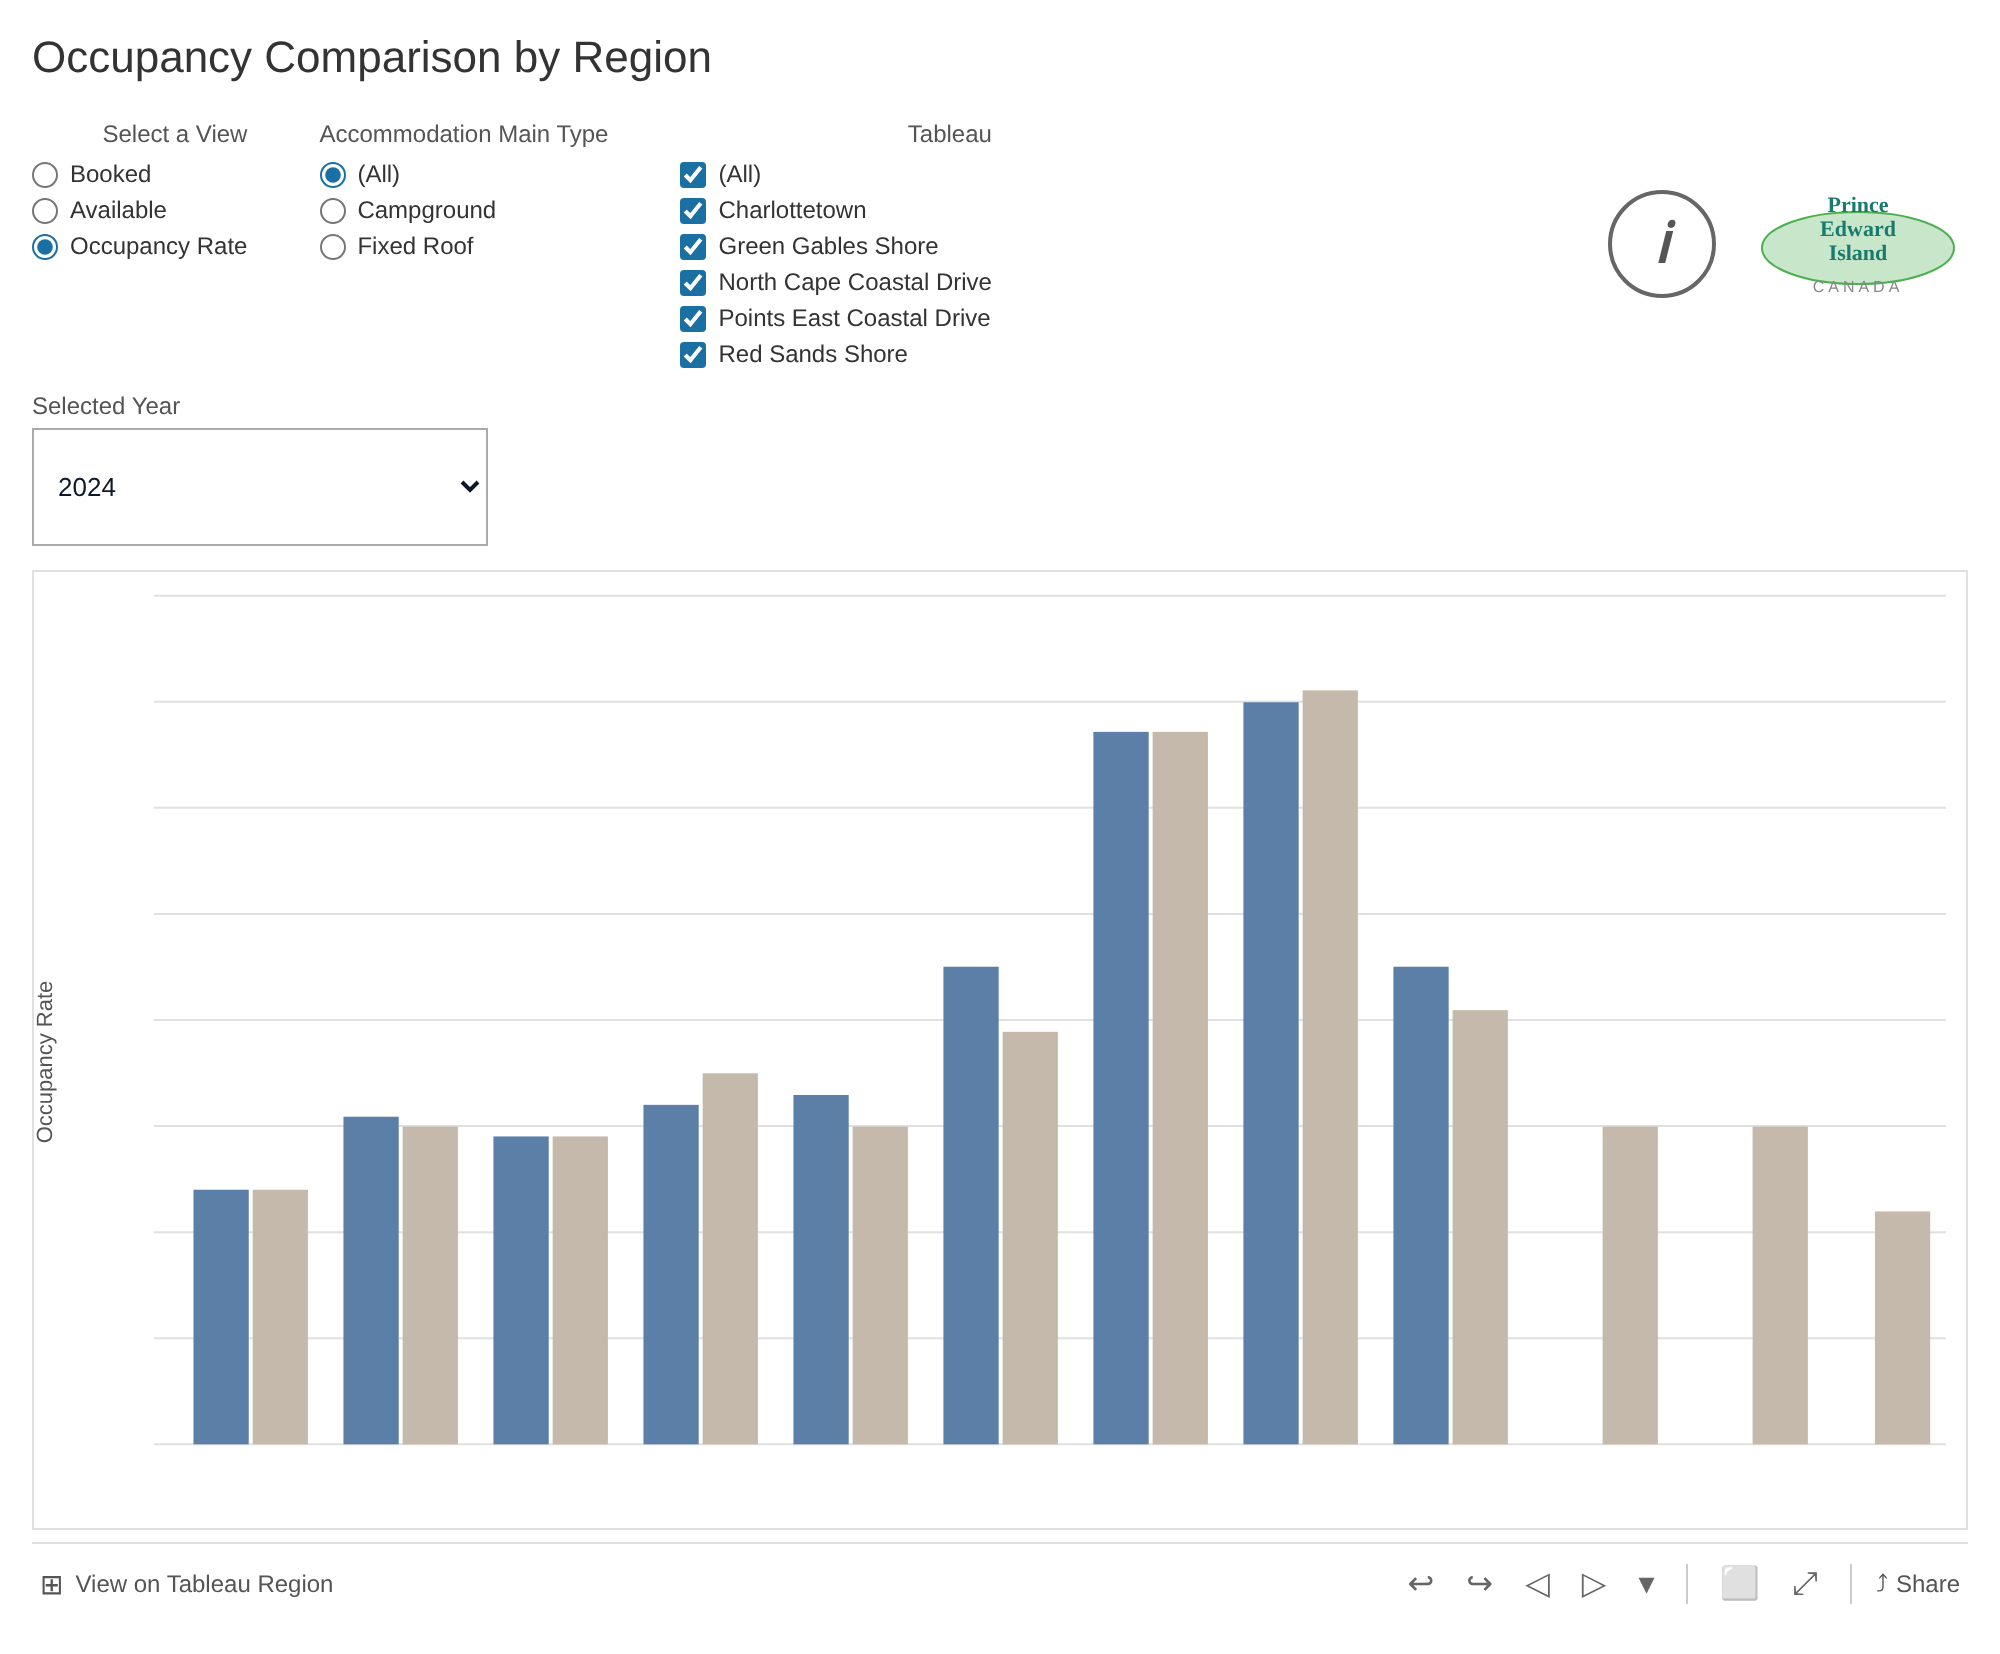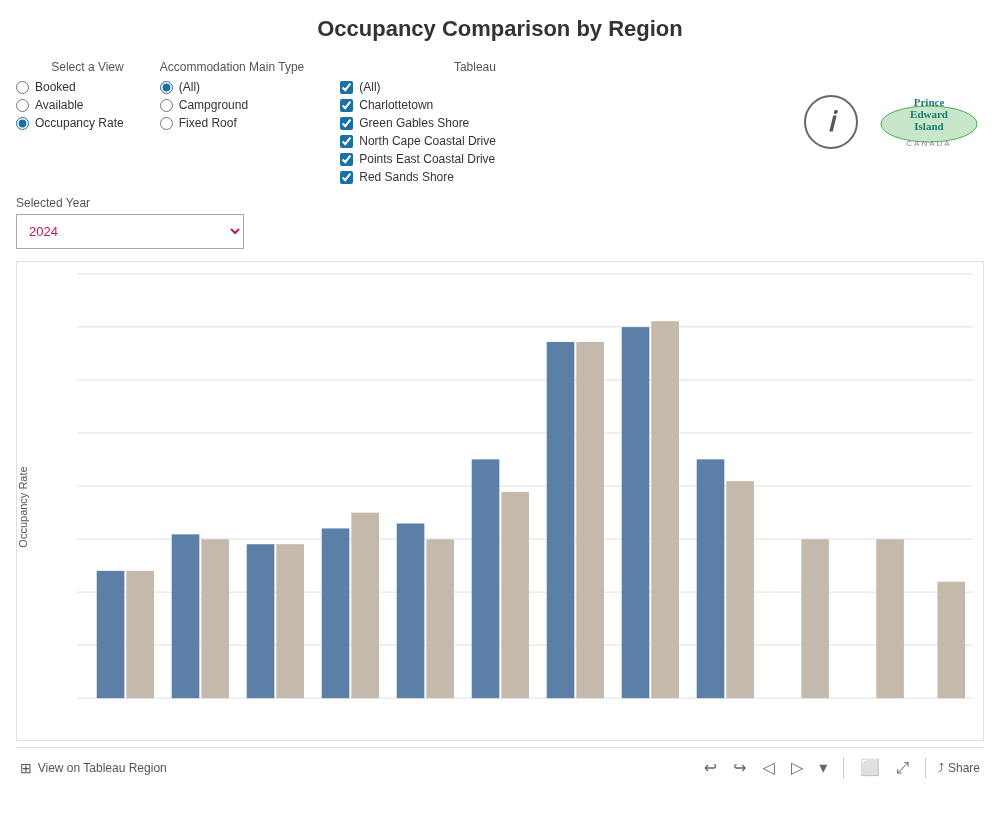--- a/index.html
+++ b/index.html
@@ -1,20 +1,20 @@
 <!DOCTYPE html>
 <html><head>
   <meta charset="utf-8">
   <style>
     * { box-sizing: border-box; margin: 0; padding: 0; }
     body { font-family: Arial, sans-serif; background: #fff; width: 1000px; min-height: 827px; overflow: hidden; }
 
     .container { width: 1000px; min-height: 827px; background: #fff; position: relative; padding: 16px 16px 0 16px; }
 
-    .page-title { font-size: 22px; font-weight: 700; color: #333; margin-bottom: 18px; text-align: center; }
+    .page-title { font-size: 22px; font-weight: 400; color: #333; margin-bottom: 18px; }
 
     .controls-row { display: flex; gap: 0; margin-bottom: 12px; }
 
     .control-section { margin-right: 36px; }
     .control-section label.section-label { font-size: 12px; color: #555; display: block; margin-bottom: 6px; text-align: right; }
 
     .radio-group { display: flex; flex-direction: column; gap: 4px; }
     .radio-item { display: flex; align-items: flex-end; gap: 6px; font-size: 12px; color: #333; cursor: pointer; }
     .radio-item input[type=radio] { width: 13px; height: 13px; accent-color: #1a6fa3; }
 
@@ -23,21 +23,21 @@
     .checkbox-item input[type=checkbox] { width: 13px; height: 13px; accent-color: #1a6fa3; }
 
     .pei-logo-area { margin-left: auto; display: flex; align-items: center; justify-content: flex-end; gap: 16px; }
 
     .info-circle { width: 54px; height: 54px; border-radius: 50%; border: 2px solid #666; display: flex; align-items: center; justify-content: center; font-size: 28px; color: #555; font-style: italic; font-weight: bold; line-height: 1; }
 
     .pei-logo { text-align: left; font-size: 13px; }
 
     .selected-year-section { margin-top: 10px; }
     .selected-year-section label { font-size: 12px; color: #555; display: block; margin-bottom: 4px; }
-    .year-select { width: 228px; padding: 8px 8px; font-size: 13px; border: 1px solid #aaa; background: #fff; color: #be185d; cursor: pointer; appearance: auto; }
+    .year-select { width: 228px; padding: 20px 8px; font-size: 13px; border: 1px solid #aaa; background: #fff; color: #0f172a; cursor: pointer; appearance: auto; }
 
     .comparison-year-section { margin-top: 10px; }
     .comparison-year-section label { font-size: 12px; color: #555; display: block; margin-bottom: 4px; }
 
     .chart-area { position: relative; margin-top: 10px; border: 1px solid #e0e0e0; background: #fff; width: 968px; height: 480px; padding: 10px 10px 40px 60px; }
 
     .y-axis-label { position: absolute; left: 6px; top: 50%; transform: translateY(-50%) rotate(-90deg); font-size: 11px; color: #555; white-space: nowrap; transform-origin: center center; }
 
     .bottom-bar { display: flex; align-items: center; justify-content: space-between; padding: 8px 4px 4px 4px; border-top: 1px solid #e0e0e0; margin-top: 6px; }
     .tableau-link { display: flex; align-items: center; gap: 6px; font-size: 12px; color: #555; cursor: pointer; }

